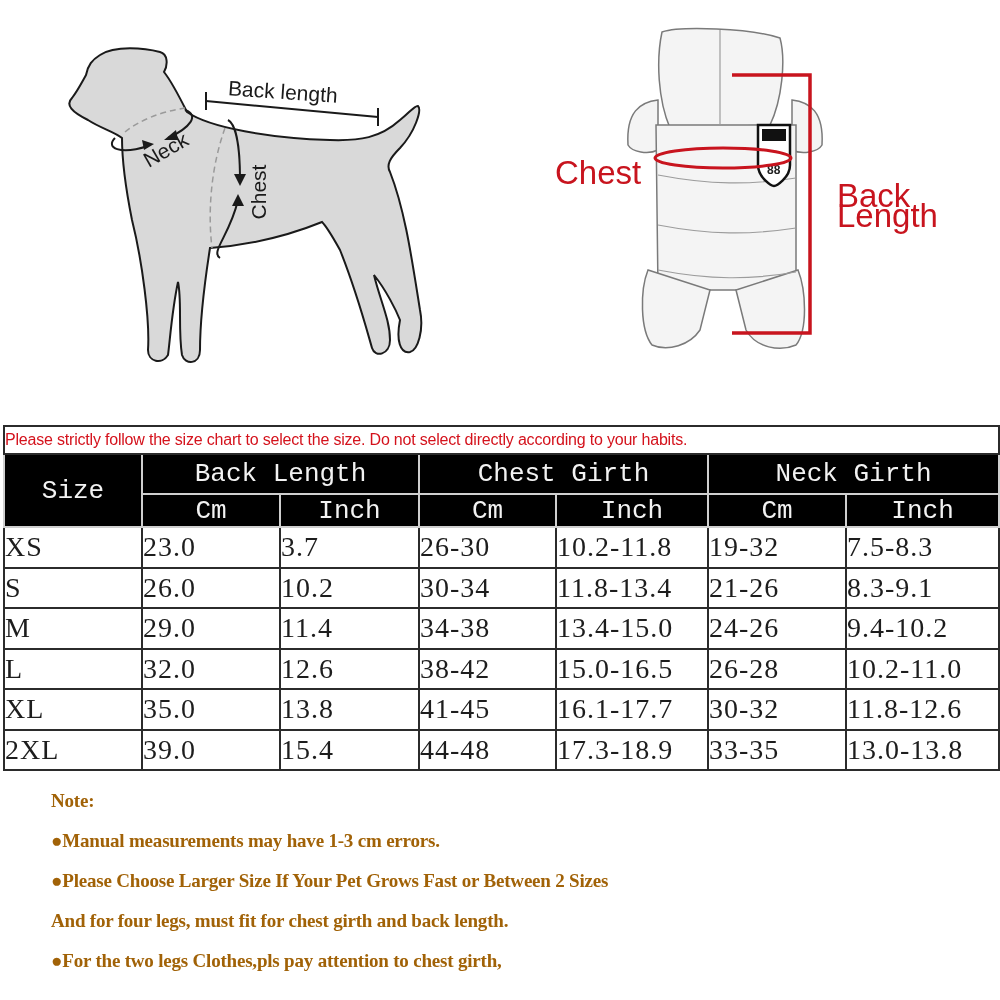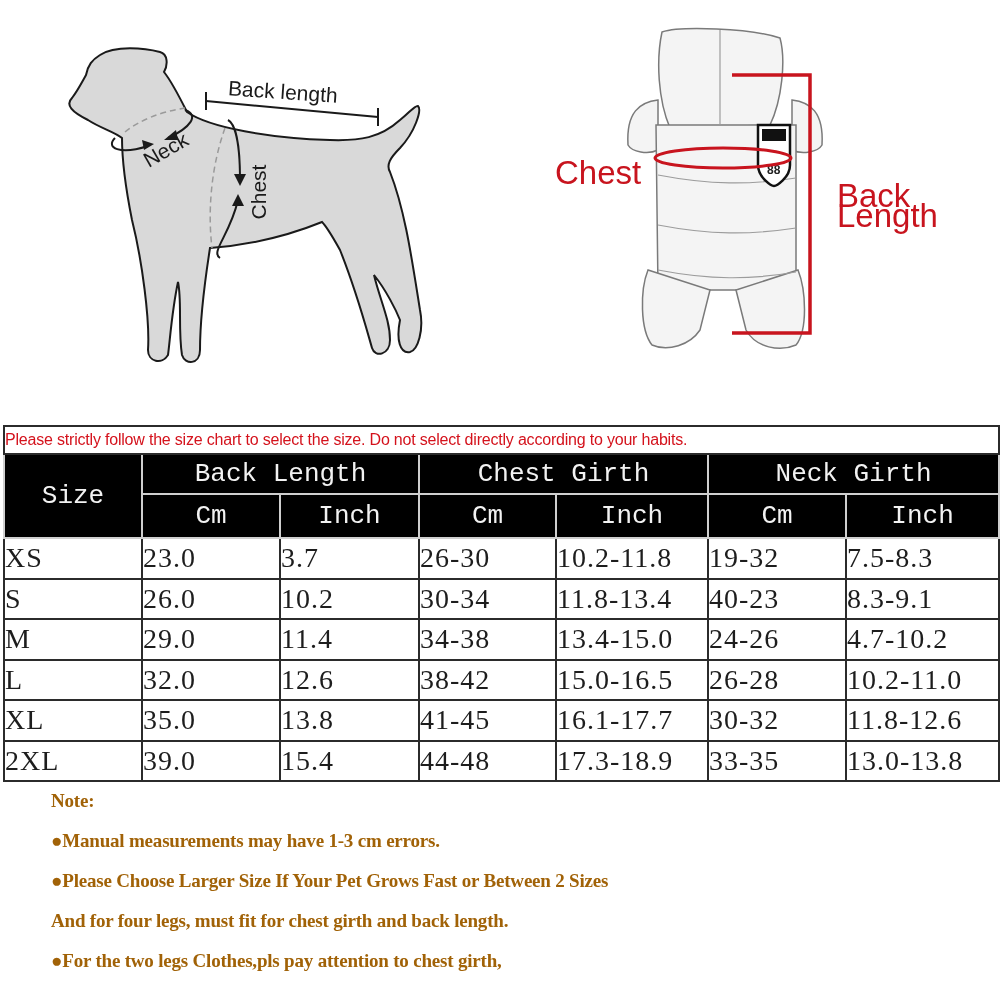--- a/index.html
+++ b/index.html
@@ -11,21 +11,21 @@
   #suit-figure { left: 540px; top: 0px; width: 420px; height: 390px; }
   .fig-label { position: absolute; white-space: nowrap; }
   .dog-label { font-family: "Liberation Sans", sans-serif; color: #1a1a1a; font-size: 21px; }
   .red-label { font-family: "Liberation Sans", sans-serif; color: #c8141e; font-size: 33px; line-height: 1.12; }
 
   #size-table { position: absolute; left: 3px; top: 425px; width: 995px; border-collapse: collapse; table-layout: fixed; }
   #size-table td, #size-table th { border: 2px solid #2b2b2b; vertical-align: middle; }
   .notice-cell { height: 28px; color: #d4121c; font-family: "Liberation Sans", sans-serif; font-size: 16px; font-weight: normal; background: #fff; letter-spacing: -0.2px; transform-origin: center; }
   .hdr { background: #000; color: #f2f2f2; font-family: "Liberation Mono", monospace; font-weight: normal; font-size: 26px; border-color: #cfcfcf !important; }
   .hdr1 { height: 40px; }
-  .hdr2 { height: 44px; margin-left: 16px; }
+  .hdr2 { height: 33px; margin-left: 16px; }
   .cell { height: 40.5px; font-family: "Liberation Serif", serif; font-size: 28px; color: #1d1d1d; letter-spacing: 1px; }
 
   #notes { position: absolute; left: 51px; top: 789px; color: #a16207; font-family: "Liberation Serif", serif; font-weight: bold; font-size: 19px; }
   #notes .line { height: 40px; line-height: 24px; letter-spacing: -0.2px; }
 </style>
 </head>
 <body>
 
 <div id="dog-figure" class="figure">
   <svg width="400" height="350" viewBox="0 0 400 350">
@@ -133,31 +133,31 @@
     <td class="cell">10.2-11.8</td>
     <td class="cell">19-32</td>
     <td class="cell">7.5-8.3</td>
   </tr>
   <tr>
     <td class="cell">S</td>
     <td class="cell">26.0</td>
     <td class="cell">10.2</td>
     <td class="cell">30-34</td>
     <td class="cell">11.8-13.4</td>
-    <td class="cell">40-23</td>
+    <td class="cell">21-26</td>
     <td class="cell">8.3-9.1</td>
   </tr>
   <tr>
     <td class="cell">M</td>
     <td class="cell">29.0</td>
     <td class="cell">11.4</td>
     <td class="cell">34-38</td>
     <td class="cell">13.4-15.0</td>
     <td class="cell">24-26</td>
-    <td class="cell">4.7-10.2</td>
+    <td class="cell">9.4-10.2</td>
   </tr>
   <tr>
     <td class="cell">L</td>
     <td class="cell">32.0</td>
     <td class="cell">12.6</td>
     <td class="cell">38-42</td>
     <td class="cell">15.0-16.5</td>
     <td class="cell">26-28</td>
     <td class="cell">10.2-11.0</td>
   </tr>

